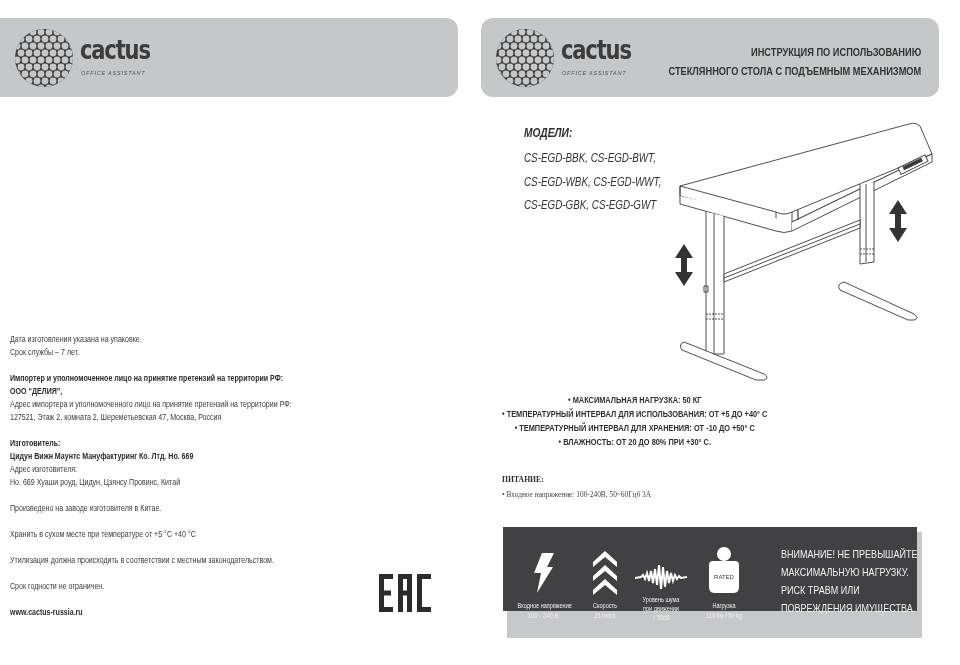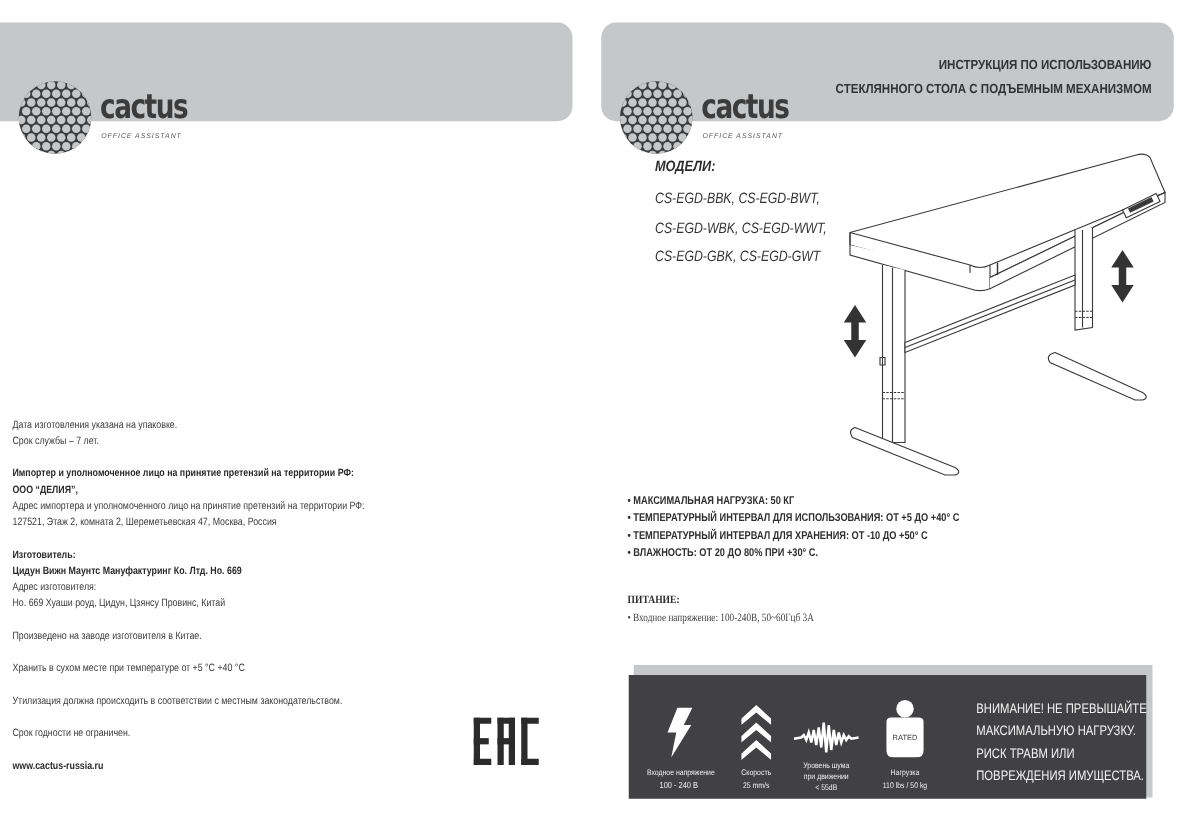--- a/index.html
+++ b/index.html
@@ -6,21 +6,21 @@
     html, body { width: 960px; height: 665px; background: #ffffff; overflow: hidden; }
     body { position: relative; font-family: "Liberation Sans", sans-serif; color: #3a3a3a; }
 
     .header {
       position: absolute; top: 18px; height: 79px;
       background: #c6c7c8; border-radius: 12px;
     }
     .header.left { left: 0; width: 458px; border-top-left-radius: 0; border-bottom-left-radius: 0; }
     .header.right { left: 481px; width: 458px; }
 
-    .logo { position: absolute; top: 10px; left: 14px; width: 140px; height: 60px; margin-top: 36px; }
+    .logo { position: absolute; top: 10px; left: 14px; width: 140px; height: 60px; }
     .logo .honeycomb { position: absolute; left: 0; top: 0; width: 60px; height: 60px; }
     .logo .wordmark {
       position: absolute; left: 66px; top: 8px;
       font-family: "DejaVu Sans", sans-serif; font-weight: bold;
       font-size: 27px; letter-spacing: -1.5px; color: #3c3c3c;
       transform: scaleX(0.78); transform-origin: left top; line-height: 1;
     }
     .logo .tagline {
       position: absolute; left: 67px; top: 42px;
       font-size: 5.5px; letter-spacing: 0.8px; color: #555; font-style: italic;
@@ -32,32 +32,32 @@
       font-weight: bold; font-size: 10.5px; line-height: 19px; color: #333;
       transform: scaleX(0.88); transform-origin: right top; white-space: nowrap;
     }
 
     .models { position: absolute; left: 524px; top: 126px; font-style: italic; }
     .models .title { font-weight: bold; font-size: 12px; color: #2e2e2e; transform: scaleX(0.85); transform-origin: left; margin-bottom: 7px; }
     .models .line { font-size: 12px; line-height: 23.5px; color: #333; transform: scaleX(0.82); transform-origin: left; white-space: nowrap; }
 
     .desk { position: absolute; left: 664px; top: 114px; width: 280px; height: 280px; }
 
-    .specs { position: absolute; left: 502px; top: 393px; }
+    .specs { position: absolute; left: 502px; top: 393px; text-align: center; }
     .specs .item {
       font-weight: bold; font-size: 9px; line-height: 14px; color: #2e2e2e;
       transform: scaleX(0.82); transform-origin: left; white-space: nowrap;
     }
 
     .power { position: absolute; left: 502px; top: 474px; font-family: Liberation Serif, serif; }
     .power .title { font-weight: bold; font-size: 9px; color: #2e2e2e; transform: scaleX(0.85); transform-origin: left; }
     .power .item { font-size: 9px; margin-top: 5px; color: #444; transform: scaleX(0.82); transform-origin: left; white-space: nowrap; }
 
     .panel-shadow { position: absolute; left: 507px; top: 532px; width: 415px; height: 106px; background: #c7c8c9; }
-    .panel { position: absolute; left: 503px; top: 527px; width: 414px; height: 99px; background: #414042; margin-top: 13px; }
+    .panel { position: absolute; left: 503px; top: 527px; width: 414px; height: 84px; background: #414042; }
     .feat { position: absolute; top: 0; height: 106px; text-align: center; color: #fff; }
     .feat .icon { position: absolute; left: 50%; transform: translateX(-50%); }
     .feat .label {
       position: absolute; left: 0; right: 0; font-size: 6.5px; line-height: 9px; color: #f0f0f0;
       transform: scaleX(0.85); white-space: nowrap;
     }
     .warning {
       position: absolute; left: 278px; top: 18px; color: #f2f2f2;
       font-size: 11px; line-height: 18px; transform: scaleX(0.82); transform-origin: left top; white-space: nowrap;
     }

